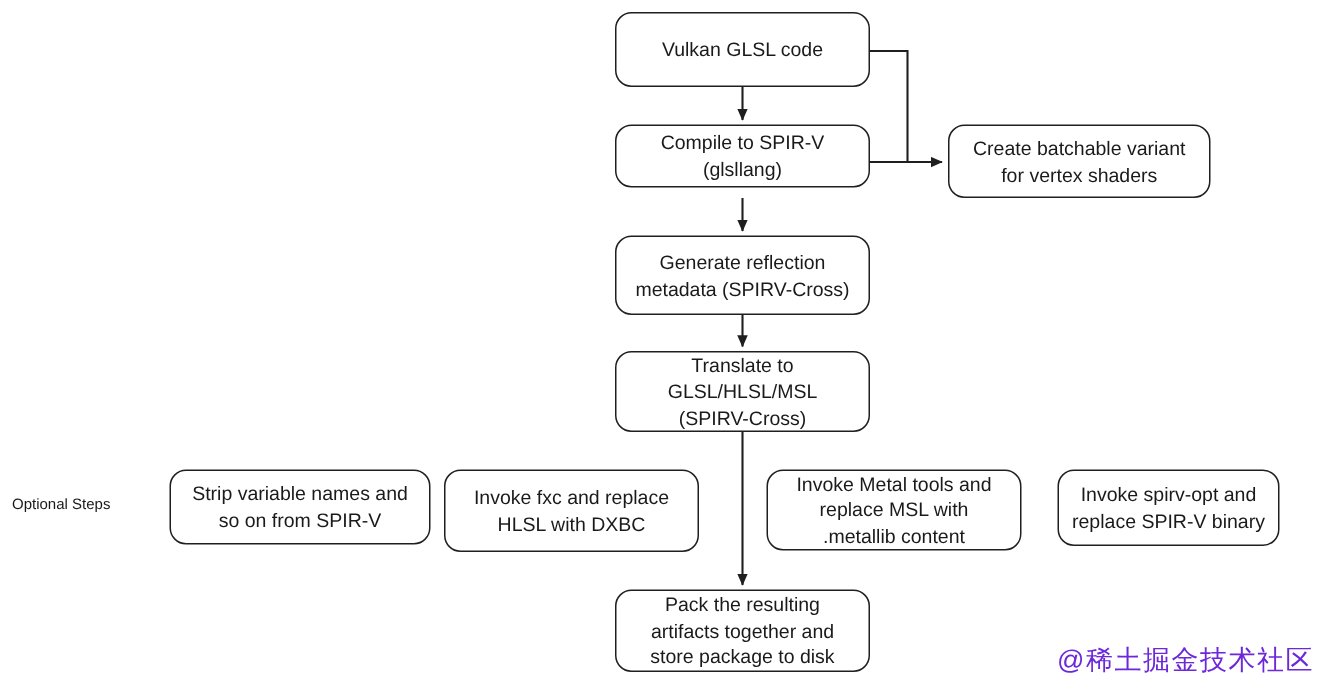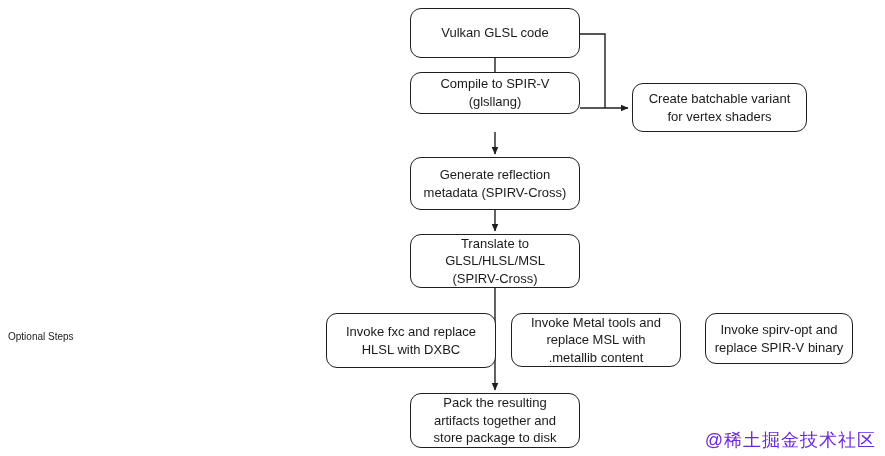--- a/index.html
+++ b/index.html
@@ -73,43 +73,47 @@
     <line x1="495" y1="288" x2="495" y2="390" stroke="#1f1f1f" stroke-width="1.4" marker-end="url(#arrow)"></line>
 
     <polyline points="580,34 605,34 605,108" fill="none" stroke="#1f1f1f" stroke-width="1.4"></polyline>
     <line x1="580" y1="108" x2="628" y2="108" stroke="#1f1f1f" stroke-width="1.4" marker-end="url(#arrow)"></line>
   </svg>
 
   <div class="node" style="left:410px; top:8px; width:170px; height:50px">
     <span>Vulkan GLSL code</span>
   </div>
 
-  <div class="node" style="left:410px; top:72px; width:170px; height:37px">
+  <div class="node" style="left:410px; top:83px; width:170px; height:37px">
     <span>Compile to SPIR-V
 (glsllang)</span>
   </div>
 
   <div class="node" style="left:410px; top:157px; width:170px; height:53px">
     <span>Generate reflection
 metadata (SPIRV-Cross)</span>
   </div>
 
   <div class="node" style="left:632px; top:83px; width:175px; height:49px">
     <span>Create batchable variant
 for vertex shaders</span>
   </div>
 
   <div class="node" style="left:410px; top:234px; width:170px; height:54px">
     <span>Translate to
 GLSL/HLSL/MSL
 (SPIRV-Cross)</span>
   </div>
 
+  <div class="node" style="left:113px; top:313px; width:174px; height:50px">
+    <span>Strip variable names and
+so on from SPIR-V</span>
+  </div>
 
-  <div class="node" style="left:326px; top:313px; width:170px; height:55px">
+  <div class="node" style="left:296px; top:313px; width:170px; height:55px">
     <span>Invoke fxc and replace
 HLSL with DXBC</span>
   </div>
 
   <div class="node" style="left:511px; top:313px; width:170px; height:54px">
     <span>Invoke Metal tools and
 replace MSL with
 .metallib content</span>
   </div>
 

